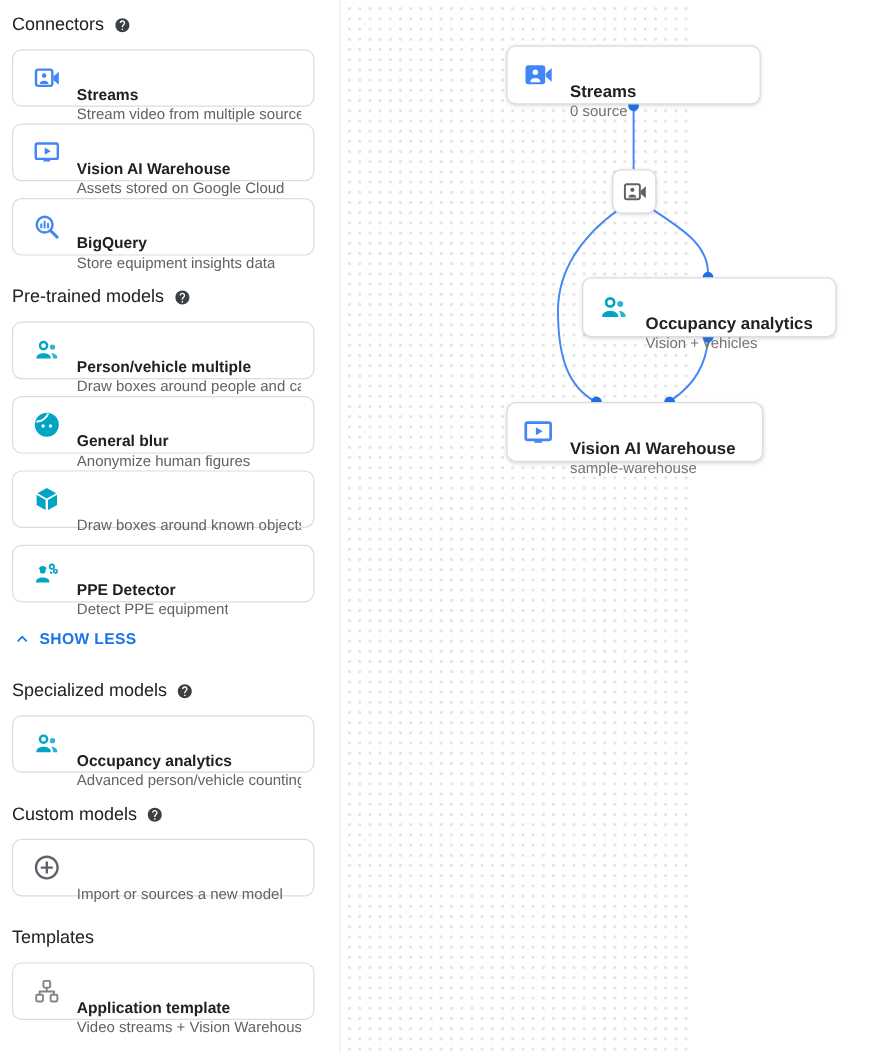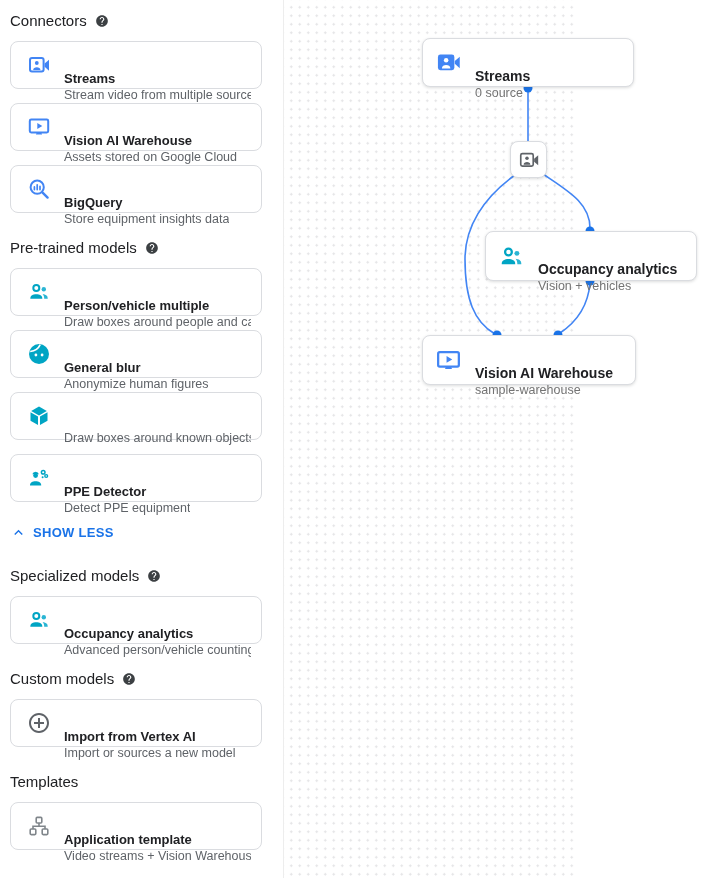--- a/index.html
+++ b/index.html
@@ -217,21 +217,20 @@
       </span>
     </div>
 
     <div class="card">
       <span class="icon-box">
         <svg viewBox="0 0 24 24" fill="#5f6368">
             <path d="M13 7h-2v4H7v2h4v4h2v-4h4v-2h-4V7zm-1-5C6.48 2 2 6.48 2 12s4.48 10 10 10 10-4.48 10-10S17.52 2 12 2zm0 18c-4.41 0-8-3.59-8-8s3.59-8 8-8 8 3.59 8 8-3.59 8-8 8z"></path>
           </svg>
       </span>
       <span class="card-text">
-        <span class="card-title">Import from Vertex AI</span>
         <span class="card-sub">Import or sources a new model</span>
       </span>
     </div>
 
     <div class="section-header spaced">
       <span>Templates</span>
     </div>
 
     <div class="card">
       <span class="icon-box">

